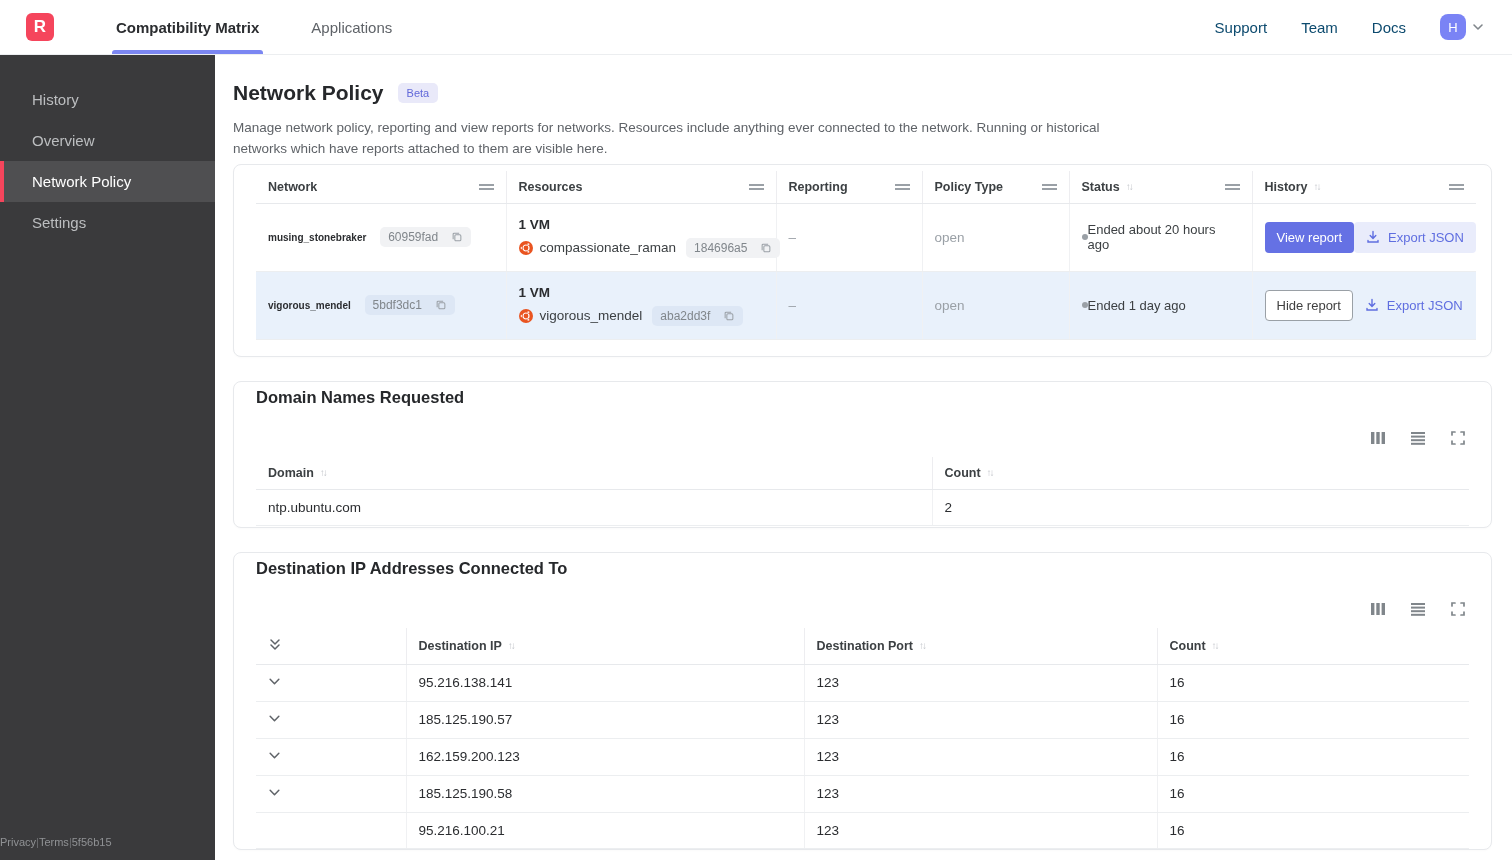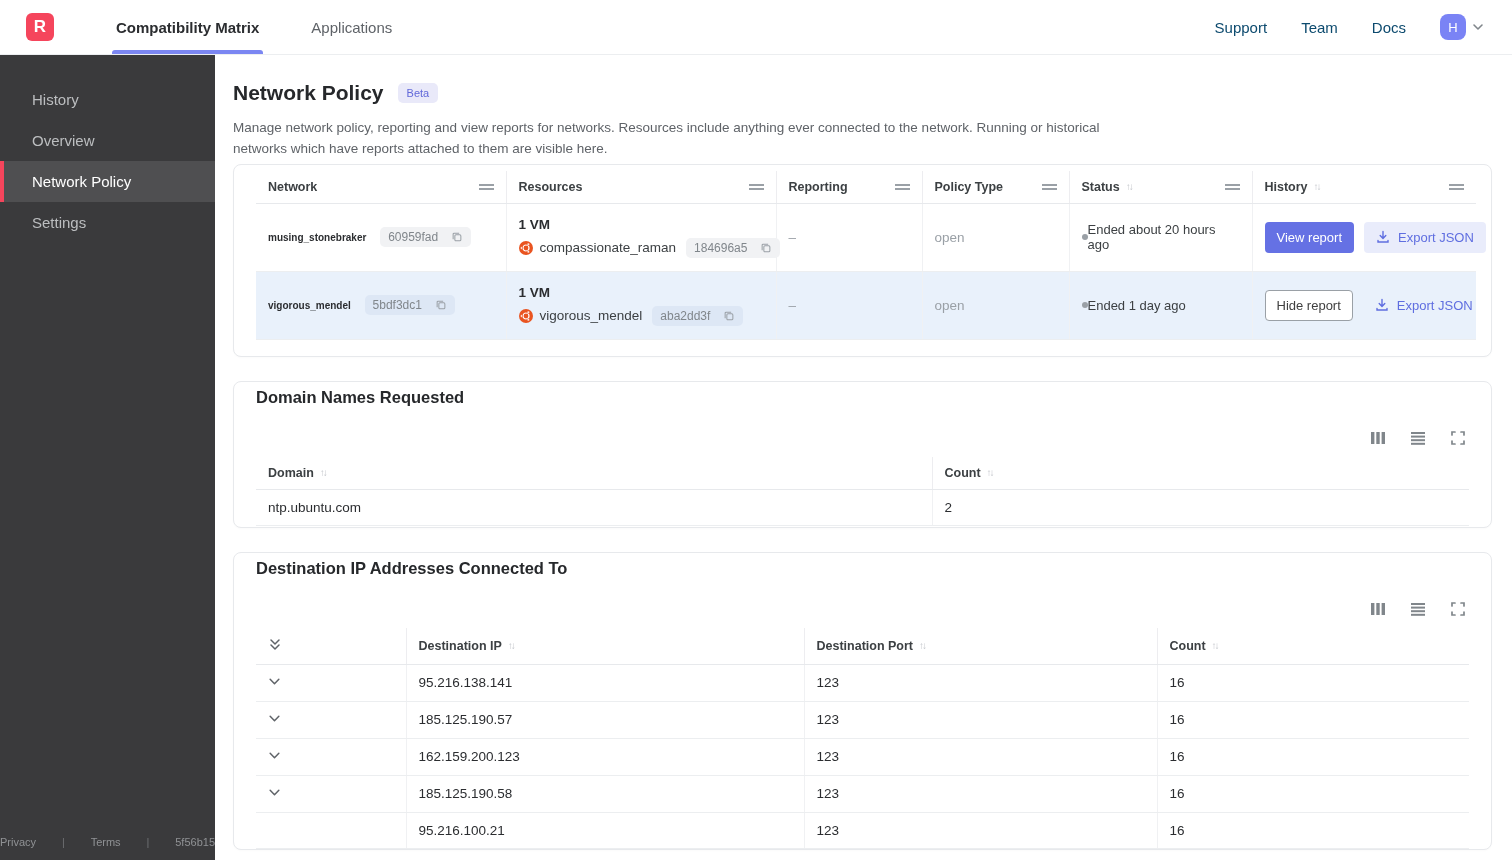--- a/index.html
+++ b/index.html
@@ -24,21 +24,21 @@
     font-size:13px; display:flex; align-items:center; justify-content:center; }
   .chev { width:12px; height:12px; }
 
   
   .sidebar { position:fixed; top:55px; left:0; bottom:0; width:215px; background:#3a3a3c;
     display:flex; flex-direction:column; }
   .side-items { margin-top:24px; }
   .side-item { height:41px; display:flex; align-items:center; padding-left:28px;
     font-size:15px; color:#bcbec0; cursor:pointer; border-left:4px solid transparent; }
   .side-item.active { background:#4f4f51; color:#fff; border-left-color:#f5455c; }
-  .side-footer { margin-top:auto; padding:14px 0 12px; display:flex; justify-content:space-between;
+  .side-footer { margin-top:auto; padding:14px 0 12px; display:flex; justify-content:flex-start;
     align-items:center; font-size:11px; color:#909295; }
   .side-footer .sep { color:#6d6f72; }
   .side-footer a { color:#909295; cursor:pointer; text-decoration:none; }
 
   
   .main { position:absolute; top:55px; left:215px; width:1297px; height:805px;
     padding:26px 20px 0 18px; overflow:hidden; }
   .page-title-row { display:flex; align-items:center; gap:14px; }
   .page-title { font-size:21px; font-weight:bold; color:#26282b; }
   .beta-badge { background:#e9e9f9; color:#6168d9; font-size:11px; padding:4px 9px;
@@ -66,21 +66,21 @@
   .net-table tr.selected td { background:#e9f1fb; }
   .net-name { font-weight:bold; font-size:10px; }
   .id-pill { display:inline-flex; align-items:center; gap:13px; background:#f1f2f4;
     color:#80868b; font-size:12px; padding:3px 8px; border-radius:5px; margin-left:10px; cursor:pointer; }
   tr.selected .id-pill { background:#dde7f5; }
   .vm-line { font-weight:bold; font-size:13.5px; margin-bottom:6px; }
   .res-line { display:flex; align-items:center; gap:7px; color:#3c4043; }
   .muted { color:#9aa0a6; }
   .status-cell { display:flex; align-items:center; color:#3c4043; font-size:13px; }
   .dot { width:6px; height:6px; border-radius:50%; background:#9aa0a6; flex:none; }
-  .report-cell { display:flex; align-items:center; gap:10px; }
+  .report-cell { display:flex; align-items:center; }
   .btn { font-size:13px; border-radius:4px; padding:8px 12px; cursor:pointer; border:none;
     font-family:inherit; white-space:nowrap; }
   .btn-primary { background:#6571e4; color:#fff; }
   .btn-outline { background:#fff; color:#404040; border:1px solid #9aa0a6; padding:7px 11px; }
   .btn-ghost { background:#e9ecfb; color:#5f6ee0; display:inline-flex; align-items:center; gap:8px; }
   tr.selected .btn-ghost { background:transparent; }
 
   
   .inner-card { padding:6px 22px 0; }
   .inner-title { font-size:16.5px; font-weight:bold; color:#26282b; }

